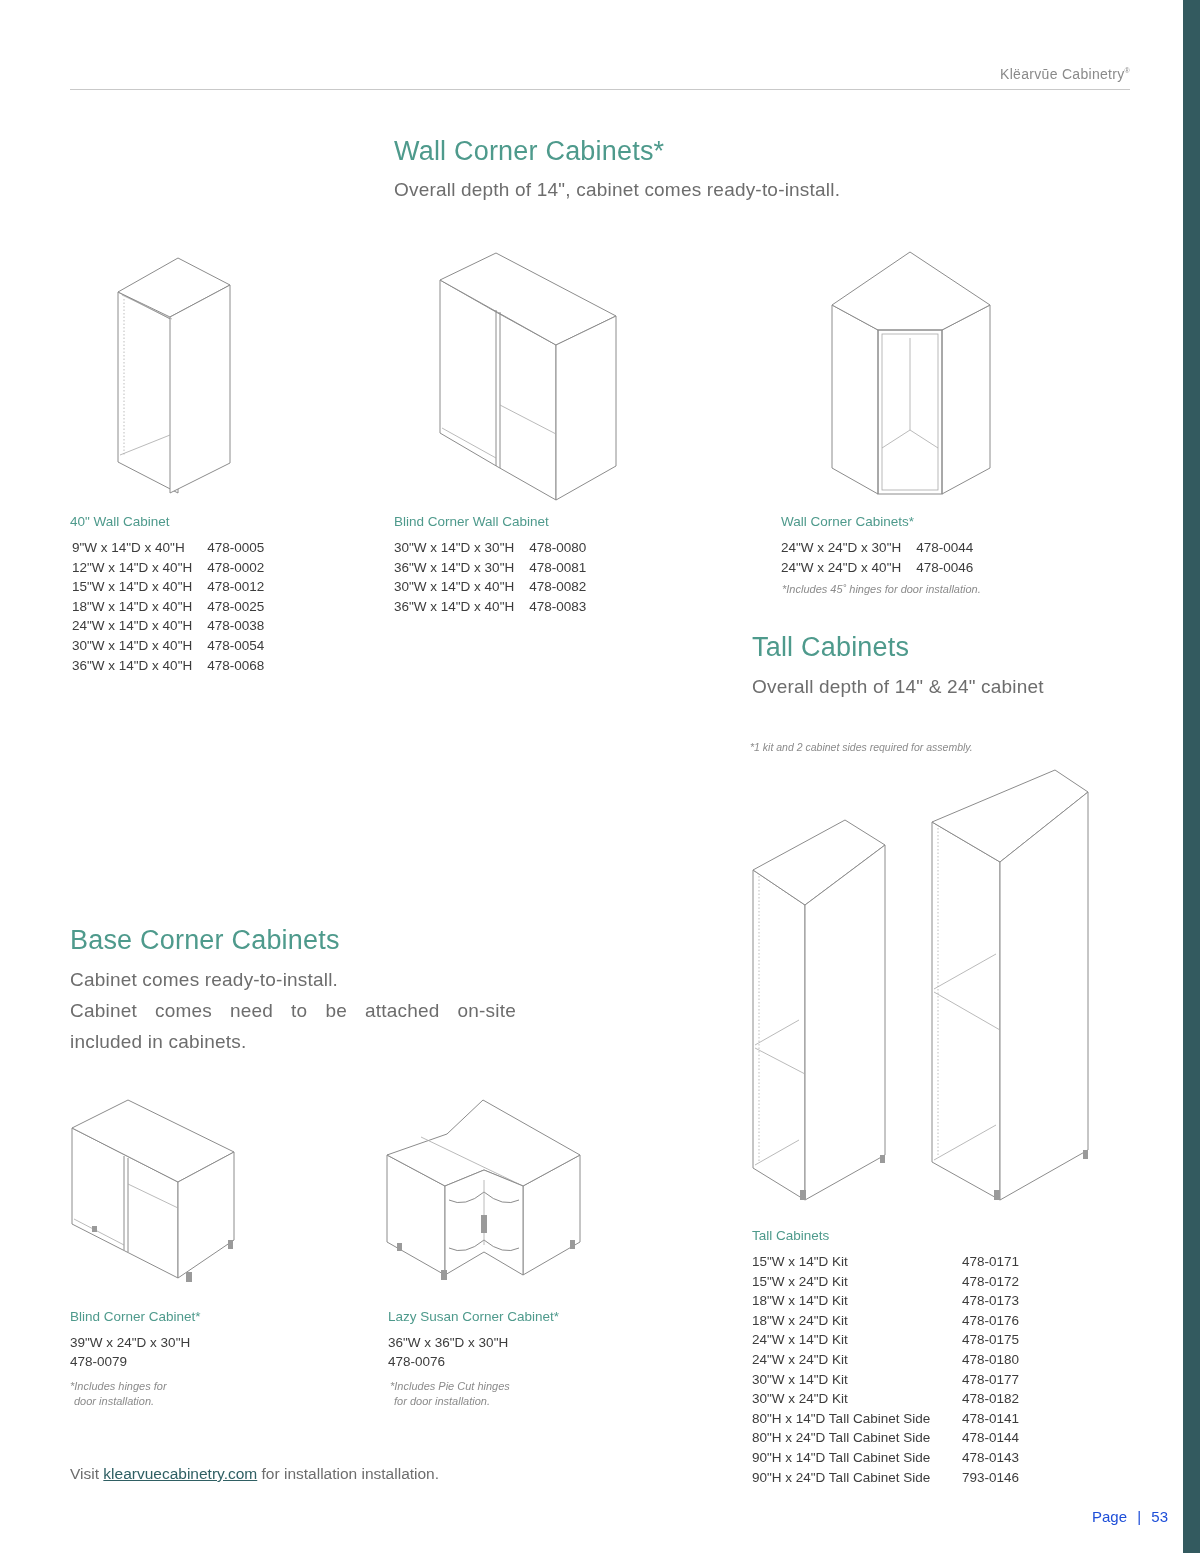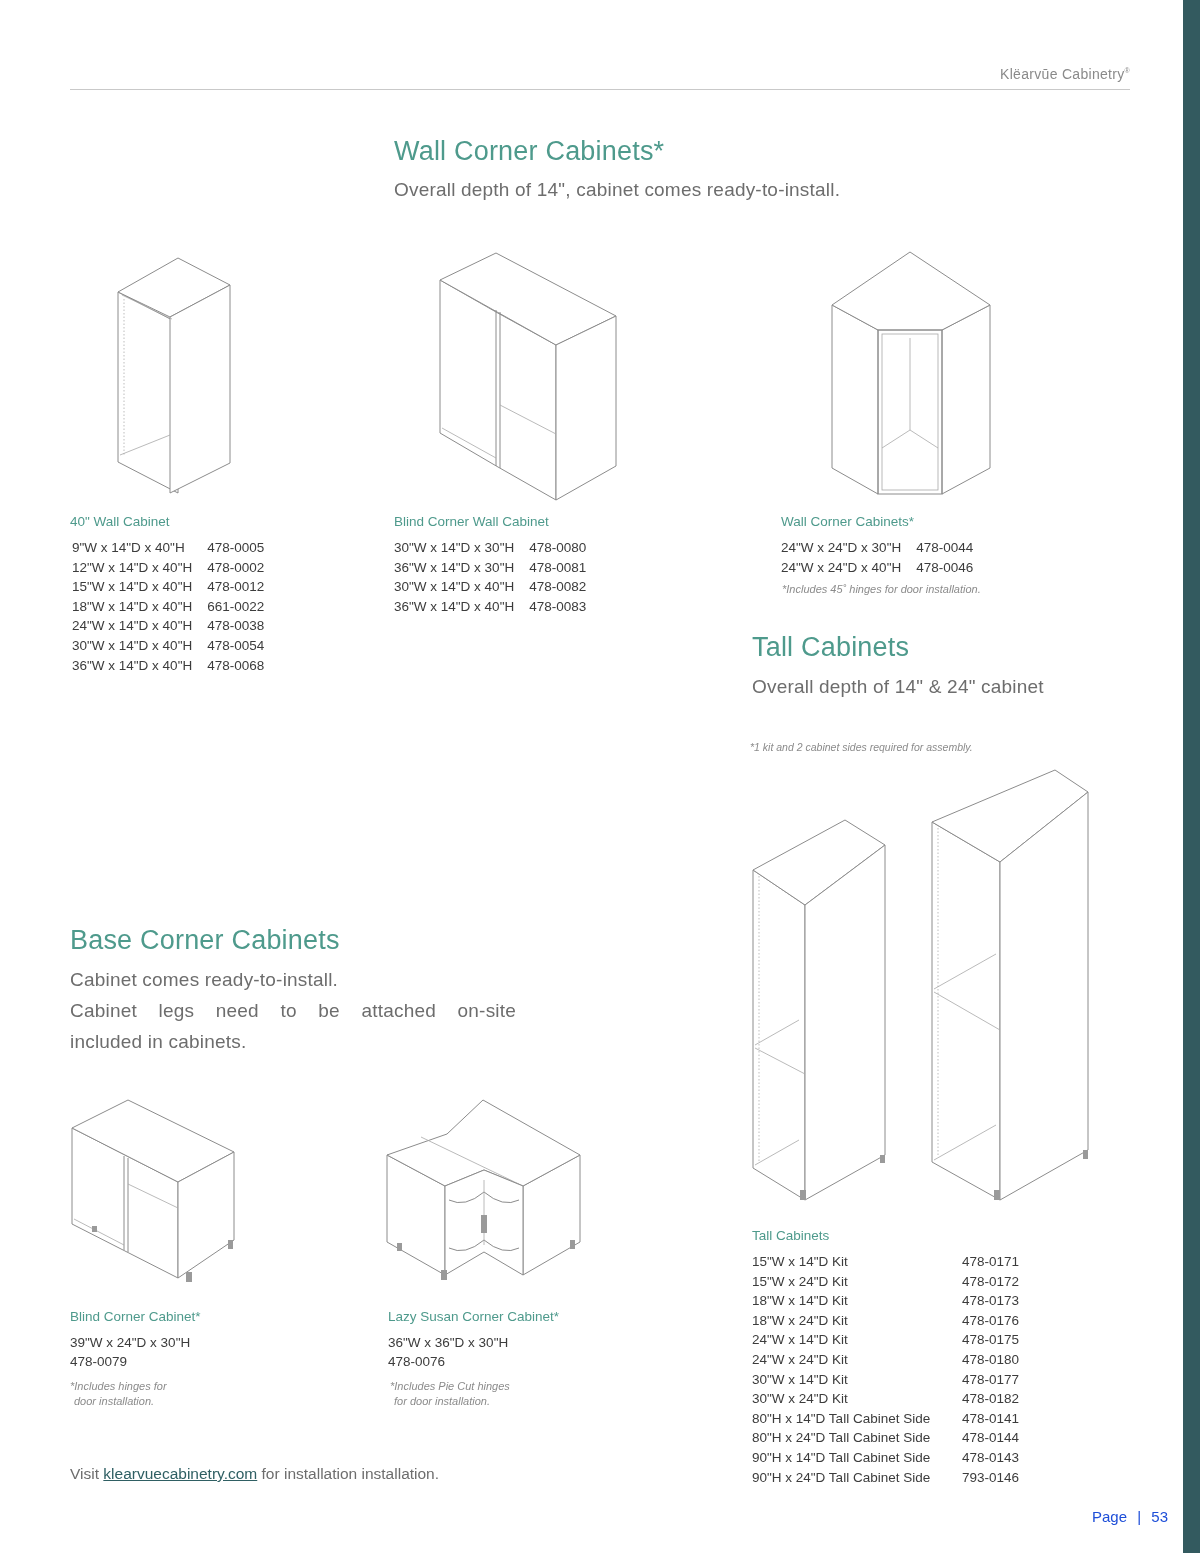--- a/index.html
+++ b/index.html
@@ -85,21 +85,21 @@
   <tr>
         <td class="dim">12"W x 14"D x 40"H</td>
         <td>478-0002</td>
       </tr>
   <tr>
         <td class="dim">15"W x 14"D x 40"H</td>
         <td>478-0012</td>
       </tr>
   <tr>
         <td class="dim">18"W x 14"D x 40"H</td>
-        <td>661-0022</td>
+        <td>478-0025</td>
       </tr>
   <tr>
         <td class="dim">24"W x 14"D x 40"H</td>
         <td>478-0038</td>
       </tr>
   <tr>
         <td class="dim">30"W x 14"D x 40"H</td>
         <td>478-0054</td>
       </tr>
   <tr>
@@ -225,21 +225,21 @@
   <tr>
         <td class="dim">90"H x 24"D Tall Cabinet Side</td>
         <td>793-0146</td>
       </tr>
 </tbody>
   </table>
 
 <h2 class="section-title" style="left:70px; top:925px;">Base Corner Cabinets</h2>
 <p class="section-sub" style="left:70px; top:964px;">
   <span style="display:block">Cabinet comes ready-to-install.</span>
-  <span class="justify-line">Cabinet legs need to be attached on-site</span>
+  <span class="justify-line">Cabinet comes need to be attached on-site</span>
   <span style="display:block">included in cabinets.</span>
 </p>
 
 <svg class="cab" style="left:70px; top:1100px;" width="168" height="185">
   <polygon class="face" points="2,28 108,82 108,178 2,124"></polygon>
   <polygon class="face" points="2,28 58,0 164,52 108,82"></polygon>
   <polygon class="face" points="108,82 164,52 164,140 108,178"></polygon>
   <line class="ln" x1="54" y1="56" x2="54" y2="150"></line>
   <line class="ln" x1="58" y1="58" x2="58" y2="152"></line>
   <line class="ln2" x1="58" y1="84" x2="108" y2="108"></line>

